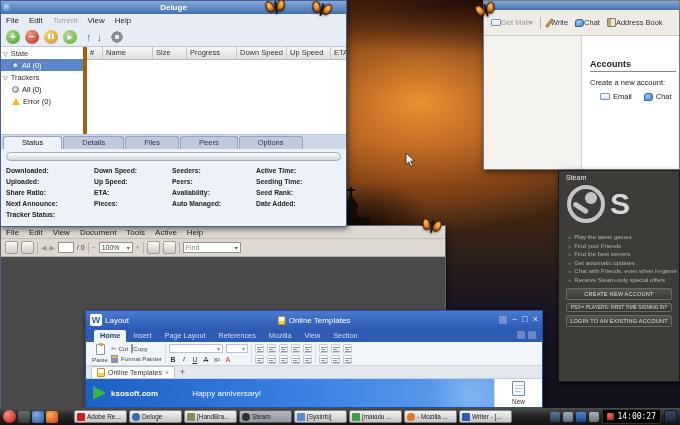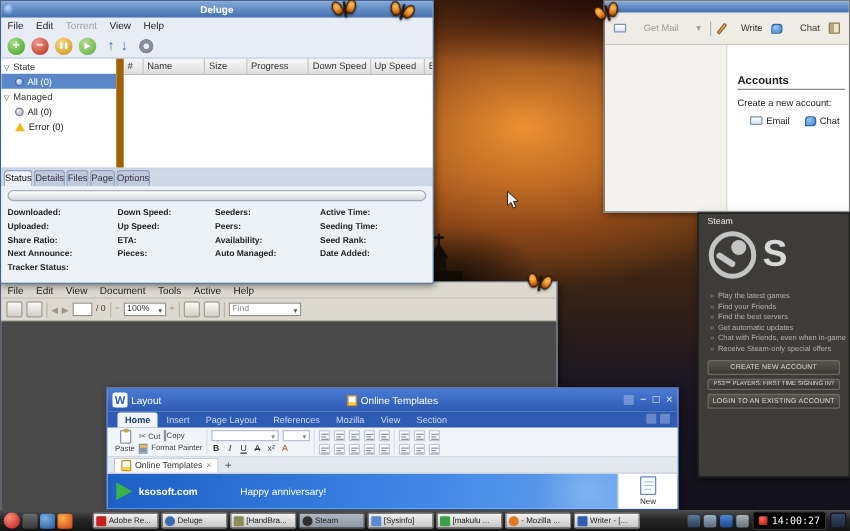--- a/index.html
+++ b/index.html
@@ -28,36 +28,36 @@
 #deluge .toolbar{height:20px;display:flex;align-items:center;gap:5px;padding:0 5px;background:#e8edf5;border-bottom:1px solid #b9c5d8;flex-shrink:0}
 .cbtn{width:14px;height:14px;border-radius:50%;display:flex;align-items:center;justify-content:center;color:#fff;font-weight:bold;font-size:10px;line-height:1}
 .cbtn.add{background:radial-gradient(circle at 35% 30%,#a8e088,#3f9a22)}
 .cbtn.rem{background:radial-gradient(circle at 35% 30%,#f09a8a,#bb2c18)}
 .cbtn.pause{background:radial-gradient(circle at 35% 30%,#f8d878,#cf9020);gap:1.5px}
 .cbtn.pause i{display:block;width:2px;height:5px;background:#fff}
 .cbtn.resume{background:radial-gradient(circle at 35% 30%,#b8d898,#5fae32);font-size:6px}
 .arrbtn{color:#3a66a8;font-size:11px;font-weight:bold}
 .gear{width:12px;height:12px;border-radius:50%;background:radial-gradient(circle,#e8edf5 0 2px,#868e9c 2.5px 5.5px,transparent 6px)}
 #deluge .main{height:88px;display:flex;background:#fff;border-bottom:1px solid #b9c5d8;flex-shrink:0}
-#deluge .side{width:98px;border-right:6px solid #a16207;font-size:7.5px;overflow:hidden}
+#deluge .side{width:86px;border-right:4px solid #a16207;font-size:7.5px;overflow:hidden}
 .shdr{display:flex;align-items:center;gap:3px;padding:2px 2px 1px 2px;color:#333}
 .shdr .ex{font-size:6px;color:#556}
 .sitem{display:flex;align-items:center;gap:3px;padding:1.5px 2px 1.5px 11px;white-space:nowrap}
 .sitem.sel{background:#5b86c8;color:#fff}
 .dot{width:7px;height:7px;border-radius:50%;flex-shrink:0}
 .dot.all{background:radial-gradient(circle at 35% 35%,#e8f2ff,#6a94d4);border:1px solid #4a6a9a}
 .dot.gray{background:radial-gradient(circle at 35% 35%,#f4f4f4,#9aa2ae);border:1px solid #7a828e}
 .warn{width:0;height:0;border-left:4px solid transparent;border-right:4px solid transparent;border-bottom:7px solid #f2b820;flex-shrink:0}
 #deluge .tablearea{flex:1;display:flex;flex-direction:column;overflow:hidden}
 .thead{display:flex;height:13px;background:linear-gradient(#f7f7f7,#dedede);border-bottom:1px solid #bcbcbc;font-size:7.5px;color:#333;flex-shrink:0}
 .th{padding:1px 3px;border-right:1px solid #c6c6c6;white-space:nowrap;overflow:hidden}
 .th.c0{width:16px}.th.c1{width:50px}.th.c2{width:34px}.th.c3{width:50px}.th.c4{width:50px}.th.c5{width:44px}.th.c6{flex:1;border-right:none}
 .tbody{flex:1;background:#fff}
 #deluge .tabs{height:14px;display:flex;align-items:flex-end;gap:1px;padding:0 0 0 2px;background:#cdd7e6;flex-shrink:0}
-.dtab{font-size:7.5px;padding:1px 0 2px;background:#bfcadd;border:1px solid #93a3c0;border-bottom:none;border-radius:3px 3px 0 0;color:#334;white-space:nowrap}
+.dtab{font-size:7.5px;padding:1px 18px 2px;background:#bfcadd;border:1px solid #93a3c0;border-bottom:none;border-radius:3px 3px 0 0;color:#334;white-space:nowrap}
 .dtab.active{background:#edf1f8;color:#111}
 #deluge .statuspanel{flex:1;background:#edf1f8;padding:3px 5px;overflow:hidden}
 .sprog{height:9px;border:1px solid #a6aeba;border-radius:5px;background:linear-gradient(#ffffff,#d4d8de);margin-bottom:4px}
 .sgrid{display:flex;font-size:6.8px;font-weight:bold;color:#222;line-height:11px}
 .scol1{width:88px}.scol2{width:78px}.scol3{width:84px}.scol4{flex:1}
 .sgrid div{white-space:nowrap;overflow:hidden}
 
 
 #adobe{left:0;top:225px;width:446px;height:185px;background:#ddd9d1;border:1px solid #5a6478;z-index:20;display:flex;flex-direction:column}
 #adobe .title{height:13px;background:linear-gradient(#8293ae,#4e5d7a);display:flex;align-items:center;justify-content:center;color:#fff;font-size:8px;position:relative;flex-shrink:0}
@@ -72,21 +72,21 @@
 .combo{height:11px;background:#fff;border:1px solid #979287;display:flex;align-items:center;justify-content:space-between;padding:0 2px;font-size:7px;color:#333;flex-shrink:0}
 .combo .dd{font-size:6px;color:#555}
 .findbox{width:58px;color:#8a8a8a}
 #adobe .content{flex:1;background:#4a4a4a}
 
 
 #tbird{left:483px;top:0;width:197px;height:170px;background:#fff;border:1px solid #7a7a7a;z-index:10;display:flex;flex-direction:column}
 #tbird .title{height:9px;background:linear-gradient(#84a9da,#4470ad);position:relative;flex-shrink:0}
 #tbird .appico{position:absolute;left:3px;top:1px;width:7px;height:7px;border-radius:50%;background:radial-gradient(circle at 35% 35%,#cfe4ff,#2a5aa8)}
 #tbird .toolbar{height:26px;background:#efece6;border-bottom:1px solid #cdc9bf;display:flex;align-items:center;gap:7px;padding:0 7px;font-size:7.5px;color:#333;flex-shrink:0;white-space:nowrap}
-.tbtn{display:flex;align-items:center;gap:14px}
+.tbtn{display:flex;align-items:center;gap:0}
 .tbtn.gray{color:#9a9a96}
 .env{width:10px;height:7px;background:linear-gradient(#fff,#dbe6f4);border:1px solid #7a92b8;border-radius:1px;flex-shrink:0}
 .pencil{width:3px;height:10px;background:linear-gradient(#f2c25a,#c8862a);border:1px solid #92601a;border-radius:1px;transform:rotate(38deg);flex-shrink:0}
 .bubble{width:9px;height:8px;background:radial-gradient(circle at 35% 30%,#9ac8f4,#3f84cc);border:1px solid #2a64a4;border-radius:3px 3px 3px 0;flex-shrink:0}
 .book{width:9px;height:9px;background:linear-gradient(90deg,#b8a87e 45%,#efe6cc 45%);border:1px solid #8a7a50;border-radius:1px;flex-shrink:0}
 #tbird .body{flex:1;display:flex;overflow:hidden}
 #tbird .folders{width:98px;background:#f3f2ef;border-right:1px solid #d4d2cc}
 #tbird .startpage{flex:1;background:#fff;padding:10px 6px 0 8px;overflow:hidden}
 #tbird h1{font-size:14px;color:#111;white-space:nowrap;font-weight:bold}
 #tbird .accounts{margin-top:13px;font-size:9px;font-weight:bold;color:#222;border-bottom:1px solid #8a8a8a;padding-bottom:2px;width:86px}
@@ -304,21 +304,21 @@
         <div class="shdr">
           <span class="ex">▽</span>
           <span>State</span>
         </div>
         <div class="sitem sel">
           <span class="dot all"></span>
           <span>All (0)</span>
         </div>
         <div class="shdr">
           <span class="ex">▽</span>
-          <span>Managed</span>
+          <span>Trackers</span>
         </div>
         <div class="sitem">
           <span class="dot gray"></span>
           <span>All (0)</span>
         </div>
         <div class="sitem">
           <span class="warn"></span>
           <span>Error (0)</span>
         </div>
       </div>
@@ -332,21 +332,21 @@
           <span class="th c5">Up Speed</span>
           <span class="th c6">ETA</span>
         </div>
         <div class="tbody"></div>
       </div>
     </div>
     <div class="tabs">
       <span class="dtab active">Status</span>
       <span class="dtab">Details</span>
       <span class="dtab">Files</span>
-      <span class="dtab">Page</span>
+      <span class="dtab">Peers</span>
       <span class="dtab">Options</span>
     </div>
     <div class="statuspanel">
       <div class="sprog"></div>
       <div class="sgrid">
         <div class="scol1">
           <div>Downloaded:</div>
           <div>Uploaded:</div>
           <div>Share Ratio:</div>
           <div>Next Announce:</div>

